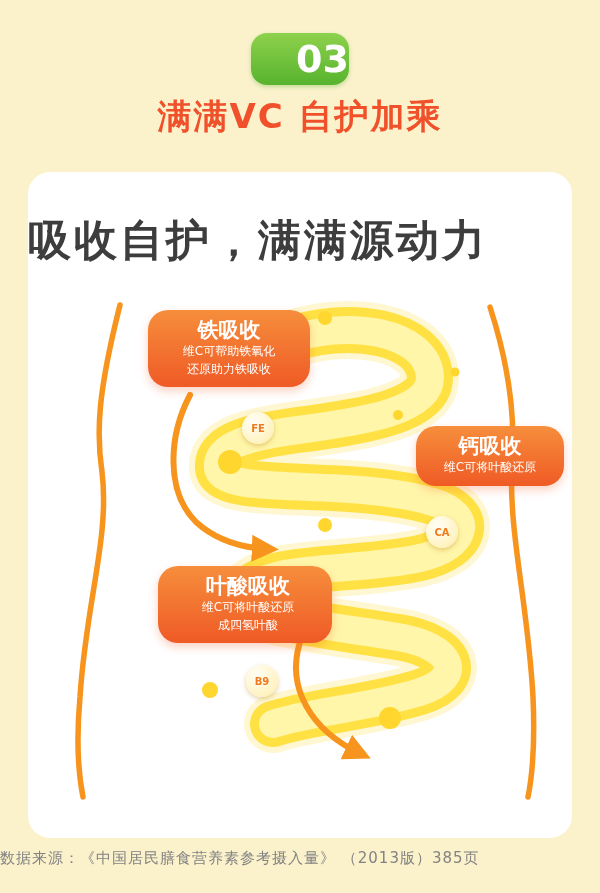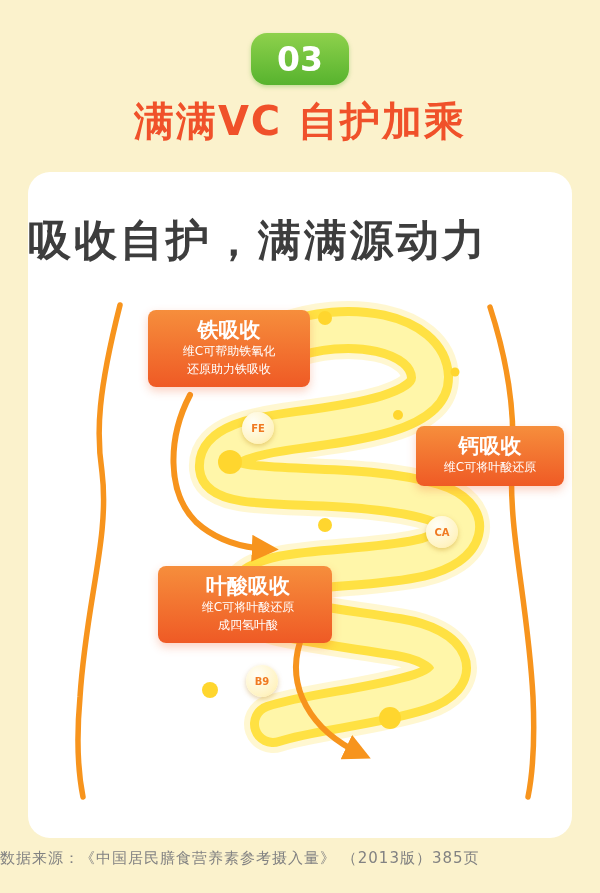--- a/index.html
+++ b/index.html
@@ -4,40 +4,40 @@
 <style>
   html,body{margin:0;padding:0;background:#FBF2CC;}
   .page{
     position:relative;width:600px;height:893px;background:#FBF2CC;overflow:hidden;
     font-family:"DejaVu Sans","Liberation Sans",sans-serif;
   }
   .step-badge{
     position:absolute;top:33px;left:50%;transform:translateX(-50%);
     width:98px;height:52px;border-radius:16px;
     background:linear-gradient(180deg,#8ED14C 0%,#57B32E 100%);
-    display:flex;align-items:center;justify-content:center;
-    color:#ffffff;font-size:33px;font-weight:bold;
+    display:flex;align-items:center;justify-content:flex-end;
+    color:#ffffff;font-size:38px;font-weight:bold;
     box-shadow:0 2px 4px rgba(87,179,46,.35);
   }
   .main-title{
     position:absolute;top:94px;left:0;width:100%;margin:0;
-    text-align:center;font-size:40px;font-weight:800;color:#F0512A;letter-spacing:2px;
+    text-align:center;font-size:34px;font-weight:800;color:#F0512A;letter-spacing:2px;
   }
   .card{
     position:absolute;left:28px;top:172px;width:544px;height:666px;
     background:#ffffff;border-radius:22px;
   }
   .card-title{
     position:absolute;top:40px;left:0;width:100%;margin:0;
     font-size:43px;font-weight:700;color:#3d3d3d;letter-spacing:3px;
   }
   .illustration{position:absolute;left:0;top:0;width:544px;height:666px;}
   .illustration svg{position:absolute;left:0;top:0;}
   .callout{
-    position:absolute;color:#fff;text-align:center;border-radius:8px;
+    position:absolute;color:#fff;text-align:center;border-radius:20px;
     background:linear-gradient(180deg,#F68E3C 0%,#EF5A25 100%);
     padding:7px 8px 9px;box-shadow:0 4px 10px rgba(239,90,37,.28);
   }
   .callout-title{font-size:21px;font-weight:700;line-height:1.25;}
   .callout-line{font-size:12px;line-height:1.45;}
   .callout-iron{left:120px;top:138px;width:146px;}
   .callout-calcium{left:388px;top:254px;width:132px;}
   .callout-folate{left:130px;top:394px;width:152px;padding-left:14px;}
   .bubble{
     position:absolute;width:32px;height:32px;border-radius:50%;

